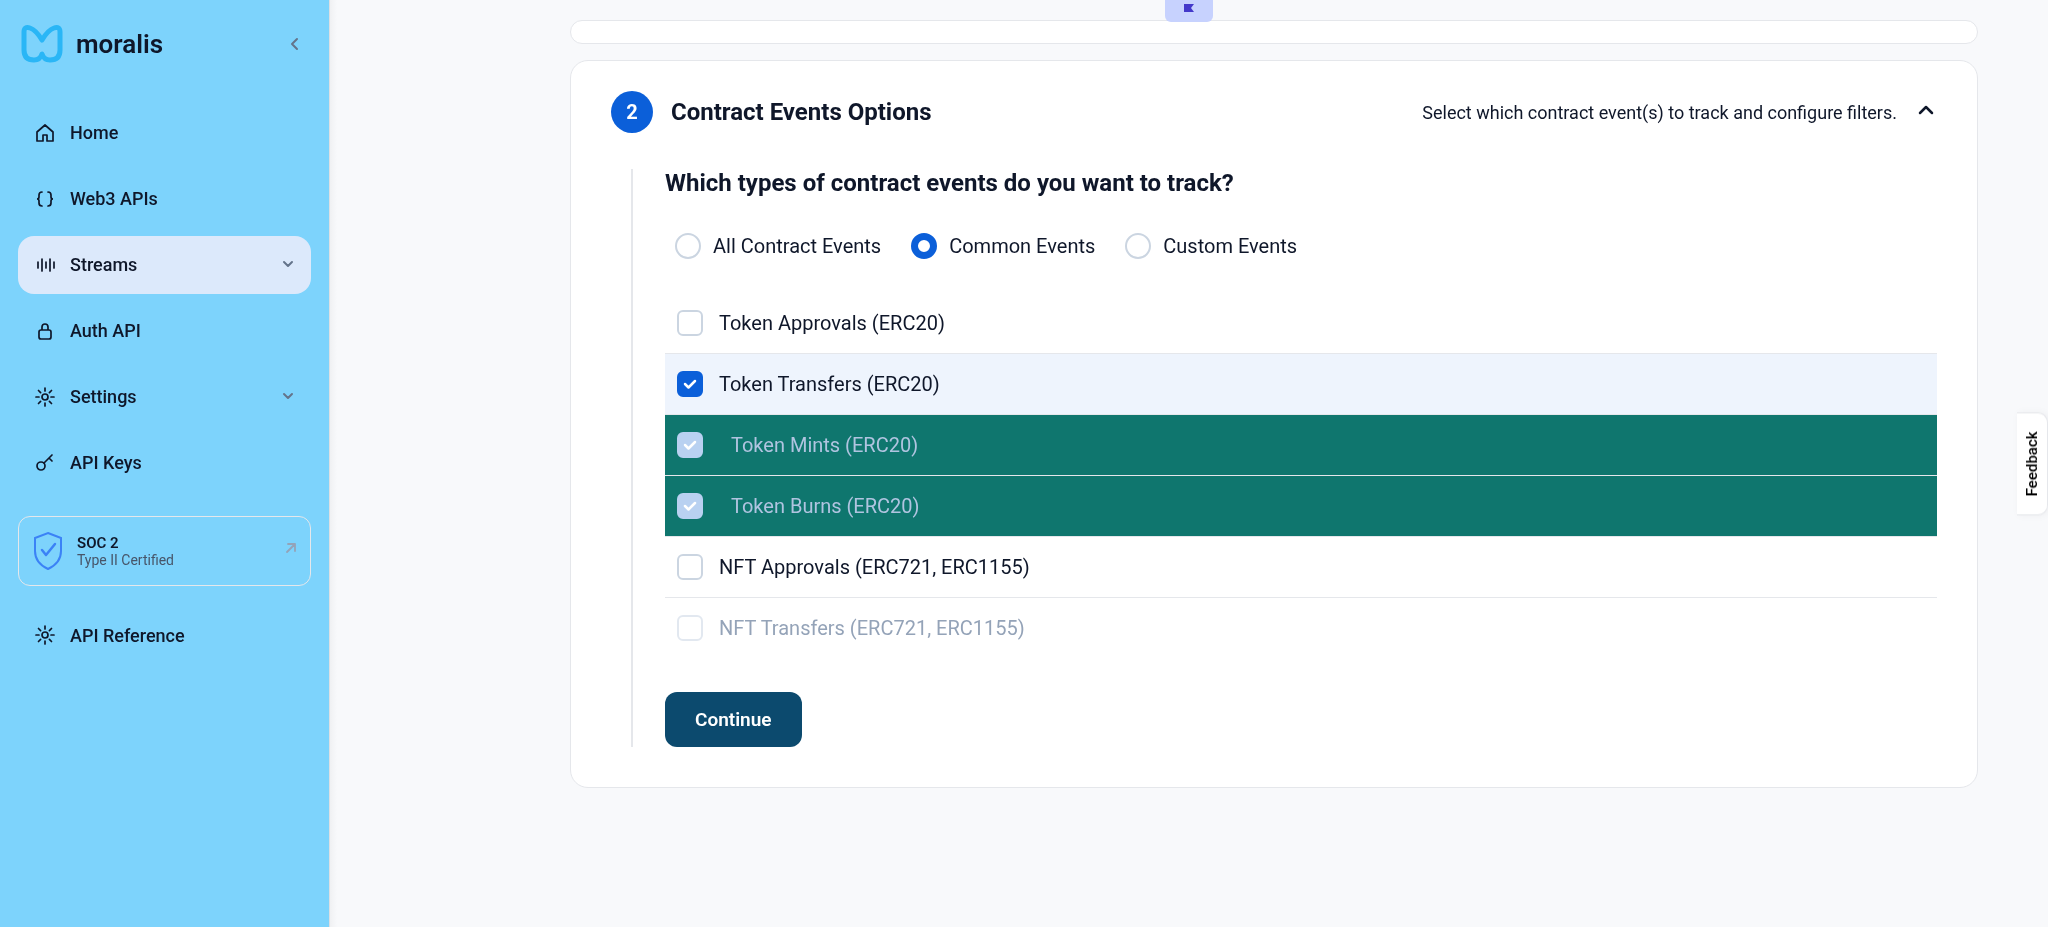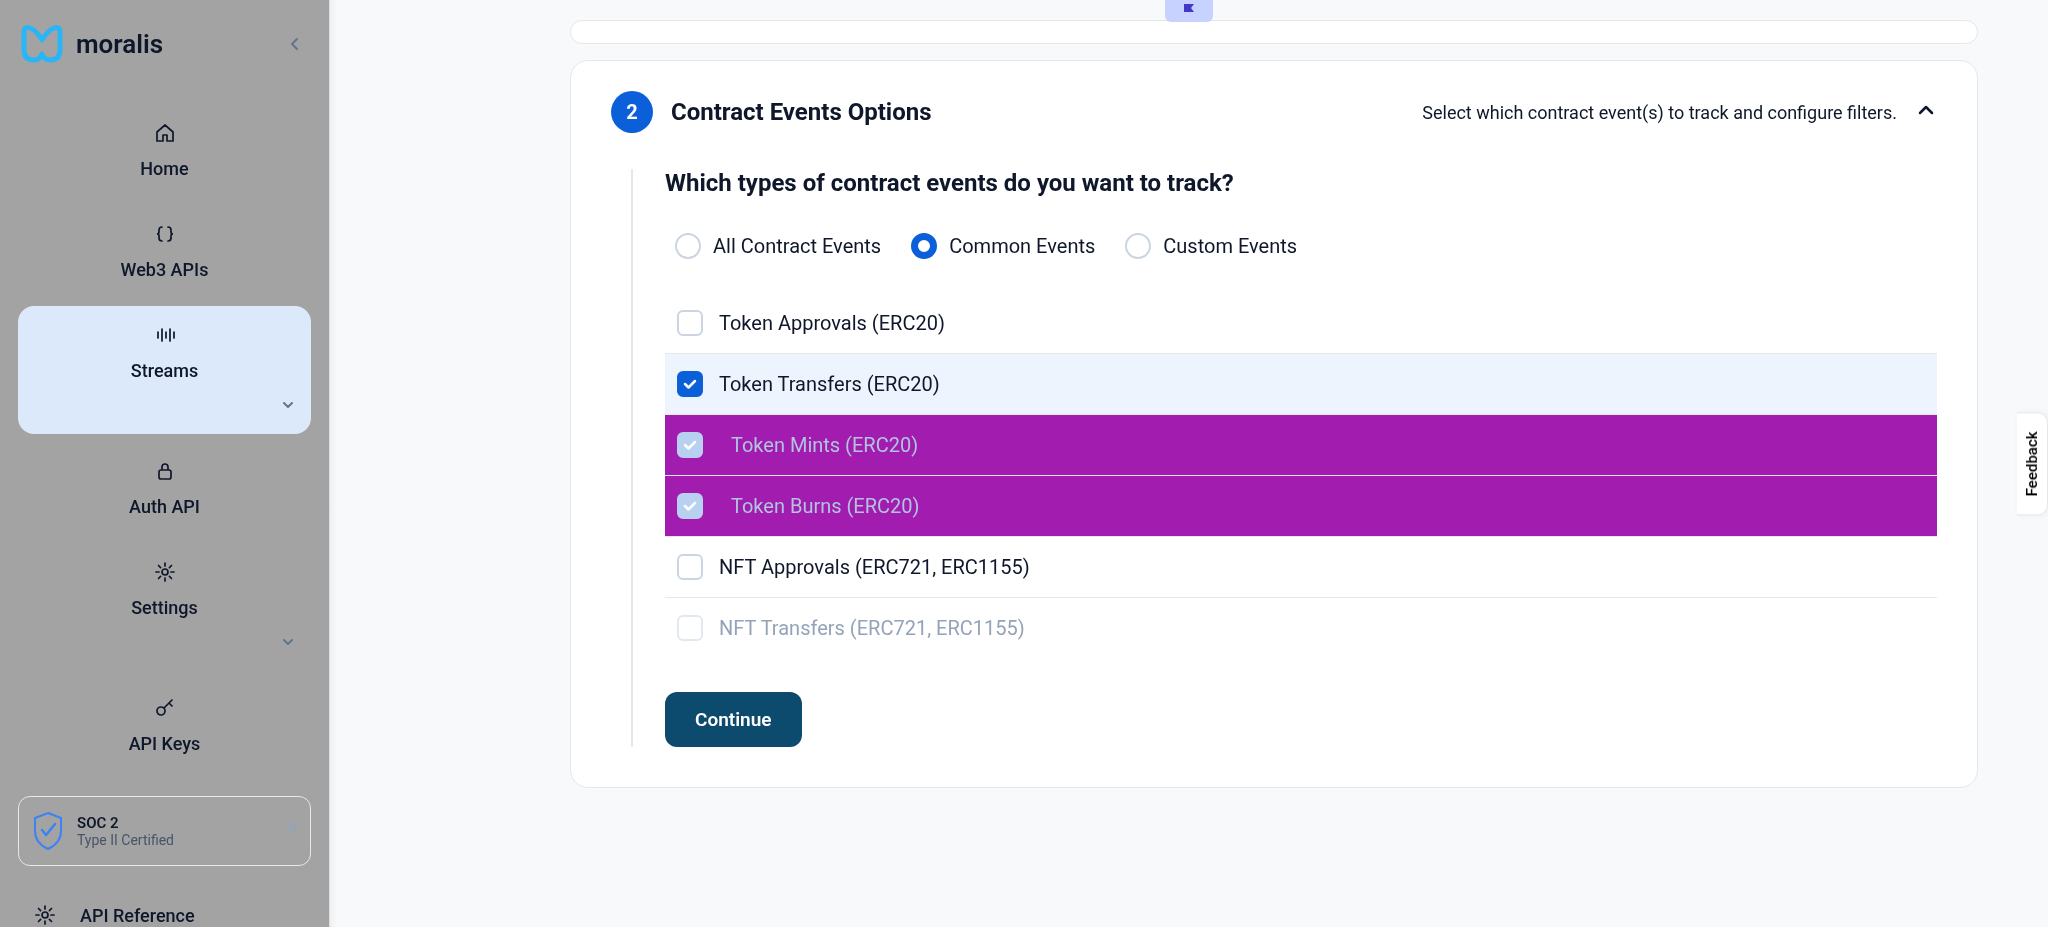--- a/index.html
+++ b/index.html
@@ -1,37 +1,37 @@
 <!DOCTYPE html>
 <html><head>
 <meta charset="utf-8">
 <style>
 * { box-sizing: border-box; margin: 0; padding: 0; font-family: -apple-system, BlinkMacSystemFont, 'Segoe UI', Roboto, sans-serif; }
 body { background: #f8f9fb; display: flex; height: 927px; width: 2048px; overflow: hidden; }
 
 
-.sidebar { width: 330px; background: #a3a3a3; border-right: 1px solid #e5e7eb; display: flex; flex-direction: column; padding: 24px 18px; position: relative; }
+.sidebar { width: 330px; background: #7dd3fc; border-right: 1px solid #e5e7eb; display: flex; flex-direction: column; padding: 24px 18px; position: relative; }
 .sidebar::after { content: ''; position: absolute; right: -8px; top: 0; width: 8px; height: 100%; background: linear-gradient(to right, rgba(0,0,0,0.04), transparent); }
 .logo-row { display: flex; align-items: center; gap: 8px; margin-bottom: 40px; }
 .logo { display: flex; align-items: center; gap: 10px; }
 .logo-text { font-size: 26px; font-weight: 600; color: #0f172a; }
 .collapse-btn { margin-left: auto; width: 32px; height: 32px; display: flex; align-items: center; justify-content: center; border-radius: 6px; cursor: pointer; color: #64748b; }
 
-.nav-item { display: flex; align-items: center; gap: 14px; padding: 18px 16px; border-radius: 16px; cursor: pointer; color: #0f172a; font-size: 18px; font-weight: 500; margin-bottom: 8px; flex-direction: column; }
+.nav-item { display: flex; gap: 14px; padding: 18px 16px; border-radius: 16px; cursor: pointer; color: #0f172a; font-size: 18px; font-weight: 500; margin-bottom: 8px; }
 .nav-item.active { background: #dce9fb; }
 .nav-item .chev { margin-left: auto; color: #64748b; }
 .nav-icon { width: 22px; height: 22px; display: flex; align-items: center; justify-content: center; }
 .badge-new { background: #cbd5e1; color: #0f172a; font-size: 12px; font-weight: 600; padding: 2px 10px; border-radius: 10px; }
 
 .soc-card { border: 1px solid #e5e7eb; border-radius: 12px; padding: 14px 12px; display: flex; align-items: center; gap: 12px; margin-top: 16px; margin-bottom: 24px; }
 .soc-title { font-size: 15px; font-weight: 600; color: #0f172a; }
 .soc-sub { font-size: 14px; color: #475569; }
 .soc-arrow { margin-left: auto; color: #94a3b8; }
 
-.api-ref { display: flex; align-items: center; gap: 24px; padding: 14px 16px; color: #0f172a; font-size: 18px; font-weight: 500; }
+.api-ref { display: flex; align-items: center; gap: 14px; padding: 14px 16px; color: #0f172a; font-size: 18px; font-weight: 500; }
 
 
 .main { flex: 1; display: flex; flex-direction: column; position: relative; }
 .topbar { height: 70px; display: flex; align-items: center; justify-content: flex-end; padding: 0 28px; gap: 20px; }
 .flag-badge { position: absolute; left: 50%; transform: translateX(-50%); top: 0; background: #c7d2fe; color: #4338ca; width: 48px; height: 22px; border-radius: 0 0 6px 6px; display: flex; align-items: center; justify-content: center; }
 .topbar-link { font-size: 18px; color: #0f172a; font-weight: 500; cursor: pointer; }
 .upgrade-btn { border: 1px solid #cbd5e1; background: #fff; padding: 10px 20px; border-radius: 10px; font-size: 17px; font-weight: 500; cursor: pointer; }
 .avatar { width: 44px; height: 44px; border-radius: 50%; background: #e2e8f0; display: flex; align-items: center; justify-content: center; font-size: 14px; font-weight: 600; color: #475569; }
 
 .content { flex: 1; padding: 20px 70px 40px 240px; overflow: auto; }
@@ -50,21 +50,21 @@
 
 .radio-row { display: flex; gap: 30px; margin-bottom: 34px; padding-left: 10px; }
 .radio-opt { display: flex; align-items: center; gap: 12px; cursor: pointer; }
 .radio { width: 26px; height: 26px; border: 2px solid #cbd5e1; border-radius: 50%; display: flex; align-items: center; justify-content: center; }
 .radio.selected { border-color: #0b5fd9; border-width: 7px; }
 .radio-label { font-size: 20px; color: #0f172a; }
 
 .check-list { }
 .check-row { display: flex; align-items: center; gap: 16px; padding: 17px 12px; border-bottom: 1px solid #e5e7eb; }
 .check-row.checked { background: #eef4fd; }
-.check-row.disabled { background: #a21caf; gap: 28px; }
+.check-row.disabled { background: #0f766e; gap: 28px; }
 .check-row.disabled .check-label { color: #b0c4e0; }
 .check-row:first-child { border-top: none; }
 .checkbox { width: 26px; height: 26px; border: 2px solid #cbd5e1; border-radius: 6px; display: flex; align-items: center; justify-content: center; background: #fff; }
 .checkbox.on { background: #0b5fd9; border-color: #0b5fd9; }
 .checkbox.on svg { color: #fff; }
 .checkbox.dis { background: #b9d1f1; border-color: #b9d1f1; }
 .checkbox.dis svg { color: #fff; }
 .check-label { font-size: 20px; color: #0f172a; }
 .check-row.faded .check-label { color: #94a3b8; }
 .check-row.faded .checkbox { border-color: #e2e8f0; }

